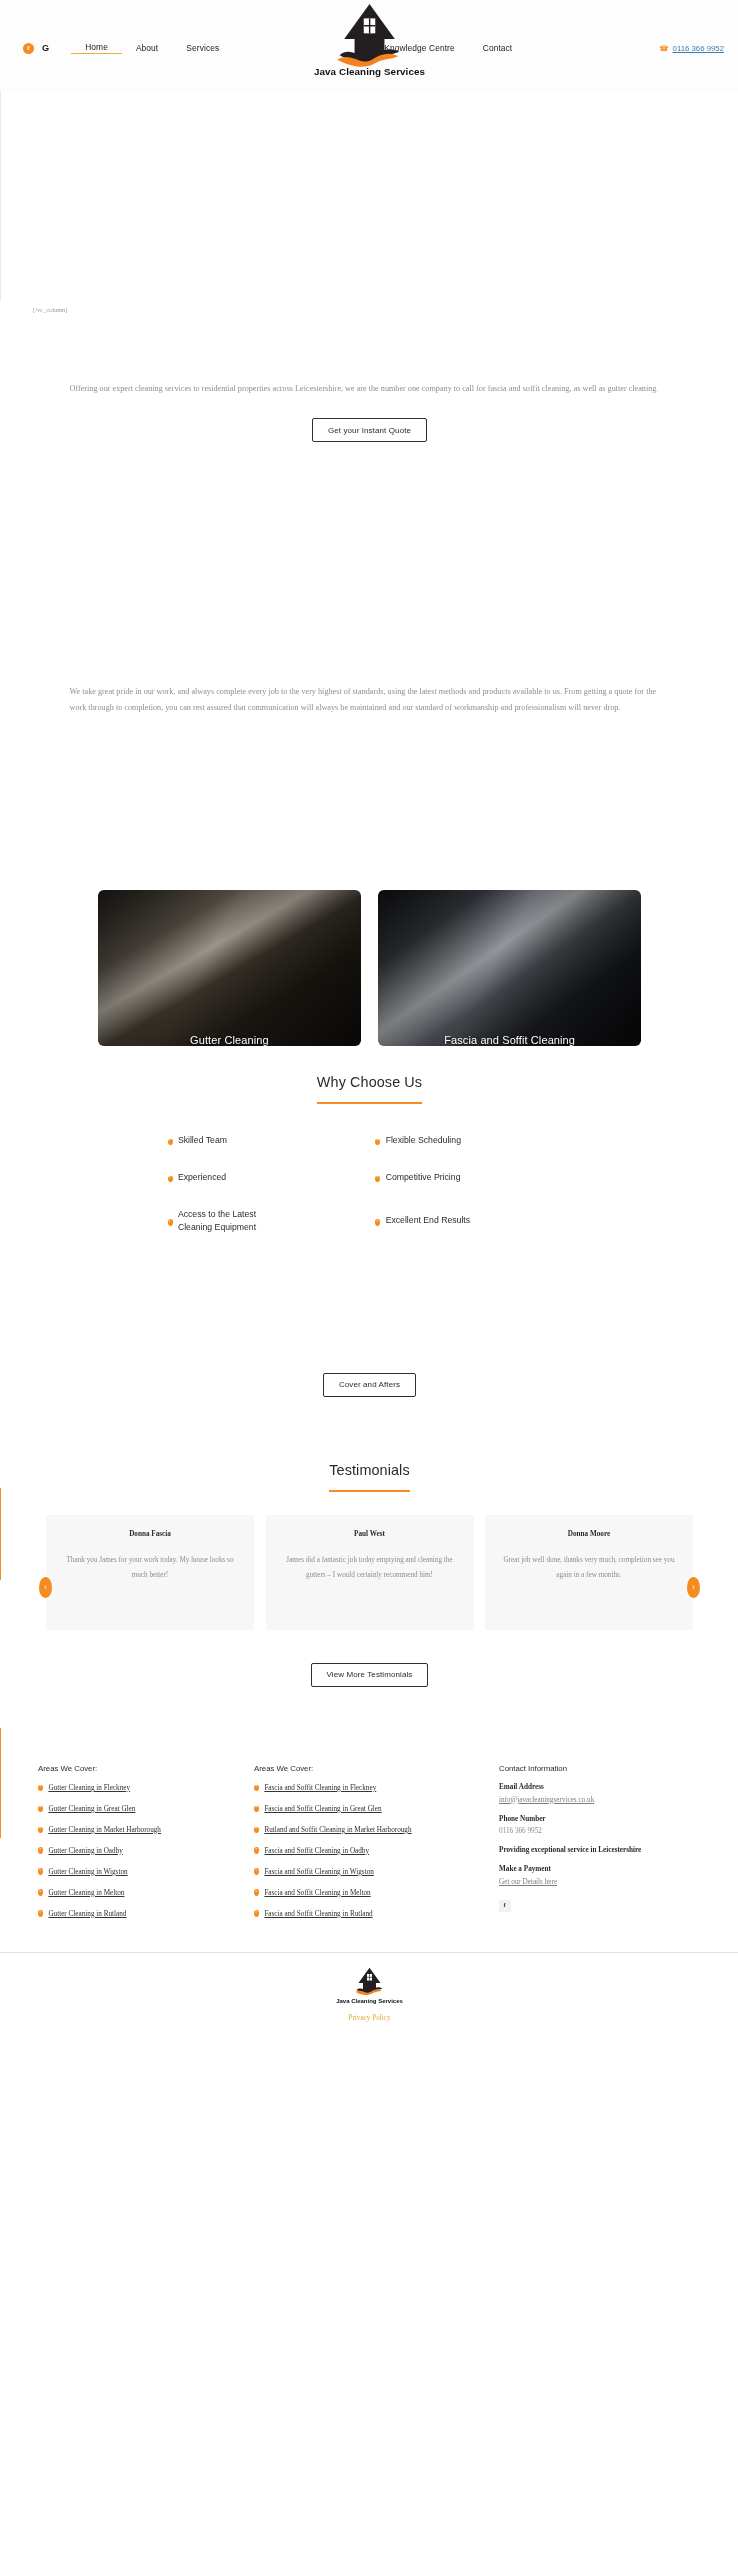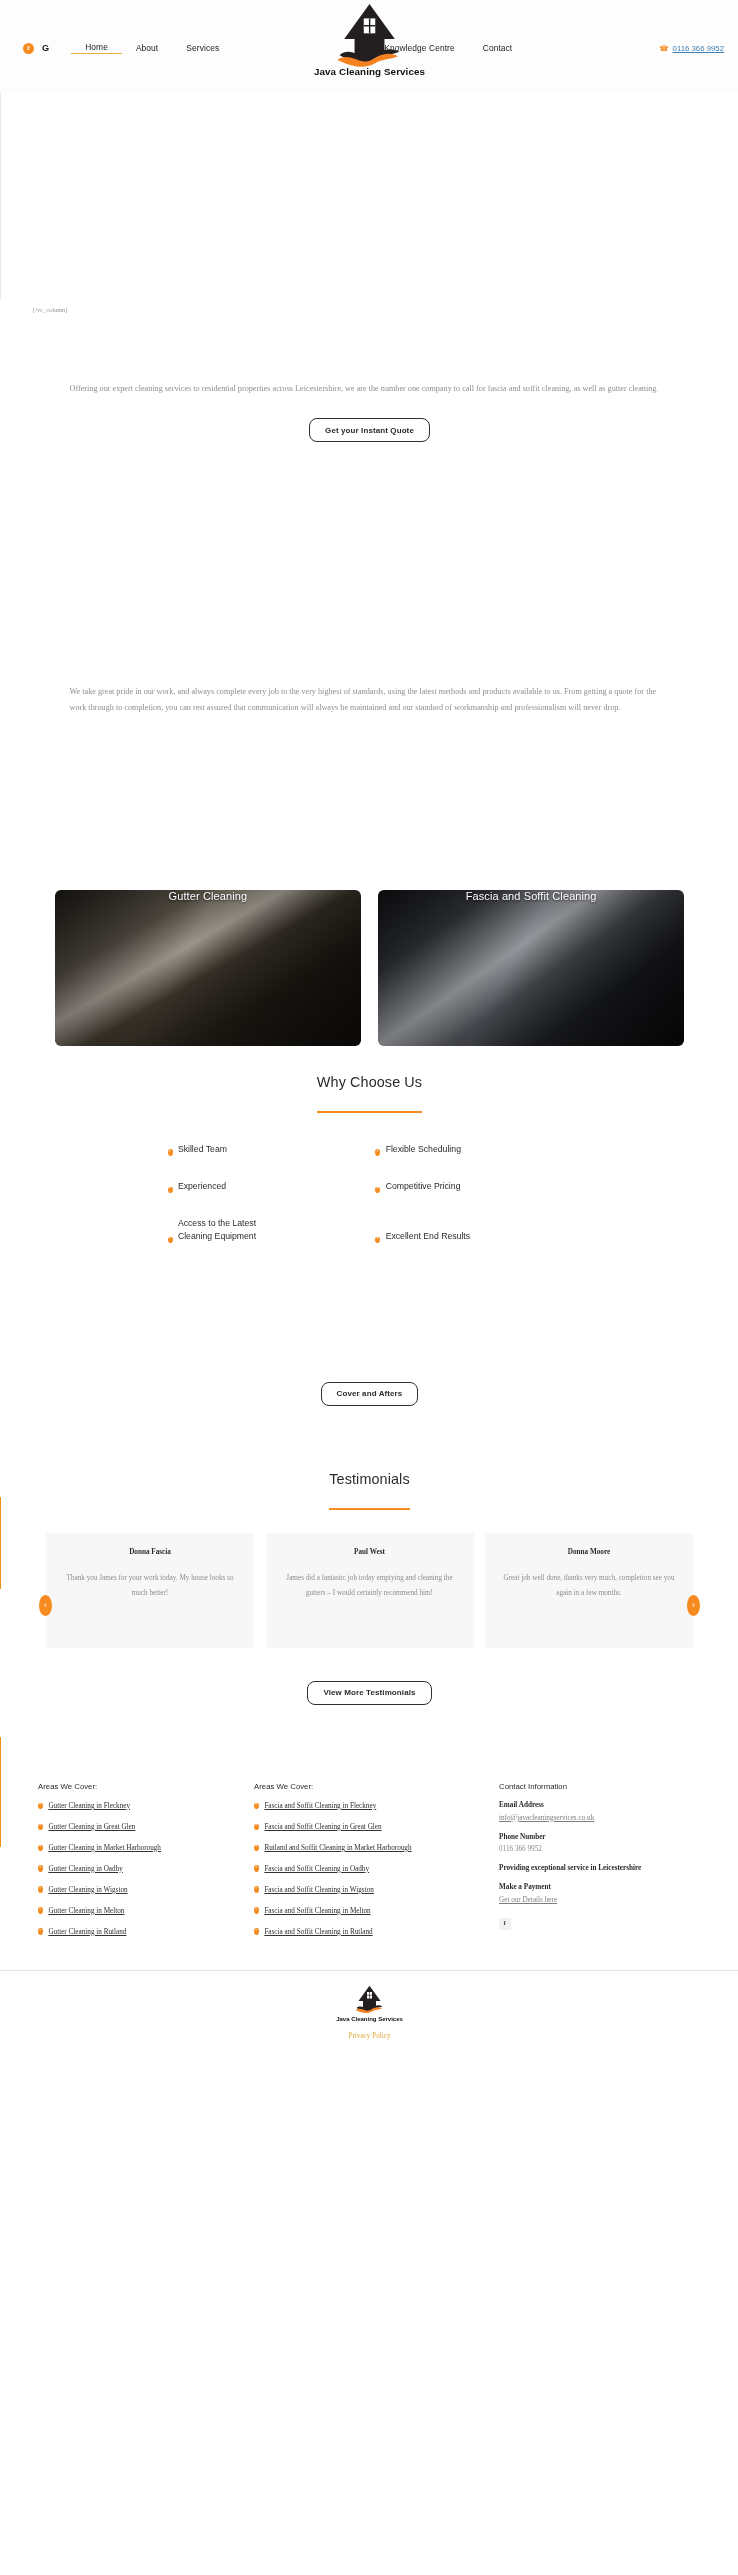--- a/index.html
+++ b/index.html
@@ -143,25 +143,25 @@
     font-size: 8.2px;
     line-height: 2.0;
     color: #8e8e8e;
     text-align: left;
   }
   .cta-center { text-align: center; margin-top: 21px; }
   .pill-btn {
     display: inline-block;
     font-family: "Liberation Sans", sans-serif;
     font-size: 8px;
-    font-weight: bold;
+    font-weight: normal;
     color: #2b2b2b;
     background: #fff;
     border: 1.2px solid #2f2f2f;
-    border-radius: 8px;
+    border-radius: 2px;
     padding: 6.4px 15px;
     text-decoration: none;
     letter-spacing: 0.1px;
   }
 
   .spacer-a { height: 242px; }
   .mid-block {
     width: 670px;
     margin: 0 auto;
     padding: 0 35px;
@@ -170,27 +170,27 @@
 
   
   .services-row {
     width: 670px;
     margin: 0 auto;
     display: flex;
     justify-content: center;
     gap: 17.3px;
   }
   .service-card {
-    width: 306px;
+    width: 263px;
     height: 156px;
     border-radius: 5.8px;
     position: relative;
     overflow: hidden;
     display: flex;
-    align-items: flex-start;
+    align-items: flex-end;
     justify-content: center;
   }
   .card-a {
     background:
       linear-gradient(118deg, rgba(0,0,0,.55) 0%, rgba(0,0,0,.25) 42%, rgba(0,0,0,.65) 100%),
       linear-gradient(150deg, #2b2721 0%, #6d6458 26%, #cfc8bb 40%, #4a4236 52%, #2a241c 70%, #1a1713 100%);
   }
   .card-b {
     background:
       linear-gradient(118deg, rgba(0,0,0,.5) 0%, rgba(0,0,0,.2) 45%, rgba(0,0,0,.7) 100%),
@@ -211,36 +211,36 @@
     text-align: center;
     margin-top: 28px;
   }
   .section-head h2 {
     display: inline-block;
     font-family: "Liberation Sans", sans-serif;
     font-weight: normal;
     font-size: 14.4px;
     color: #2a2a2a;
     letter-spacing: 0.1px;
-    padding-bottom: 21px;
+    padding-bottom: 12px;
     border-bottom: 2.3px solid #f68b1f;
   }
 
   
   .why-grid {
     width: 404px;
     margin: 30px auto 0;
     display: grid;
     grid-template-columns: 1fr 1fr;
     row-gap: 24px;
     column-gap: 11.5px;
   }
   .why-item {
     display: flex;
-    align-items: flex-end;
+    align-items: center;
     gap: 5.2px;
   }
   .bullet-dot {
     width: 5.2px; height: 6.4px;
     background: #f68b1f;
     border-radius: 45% 45% 45% 45% / 38% 38% 62% 62%;
     flex: 0 0 auto;
     margin-top: 2.9px;
     position: relative;
   }

